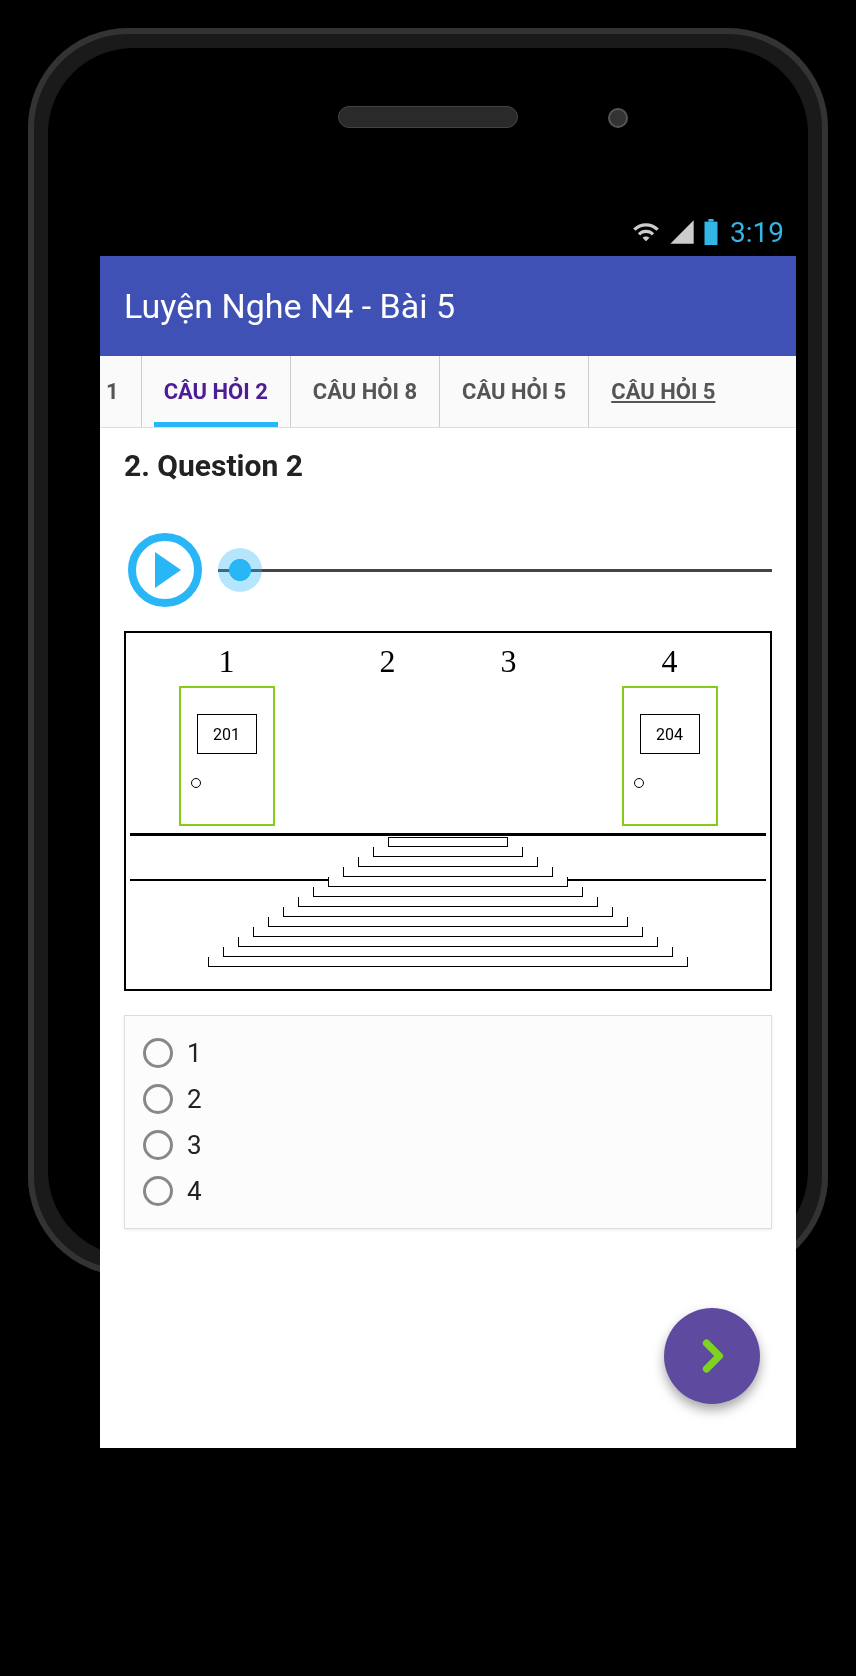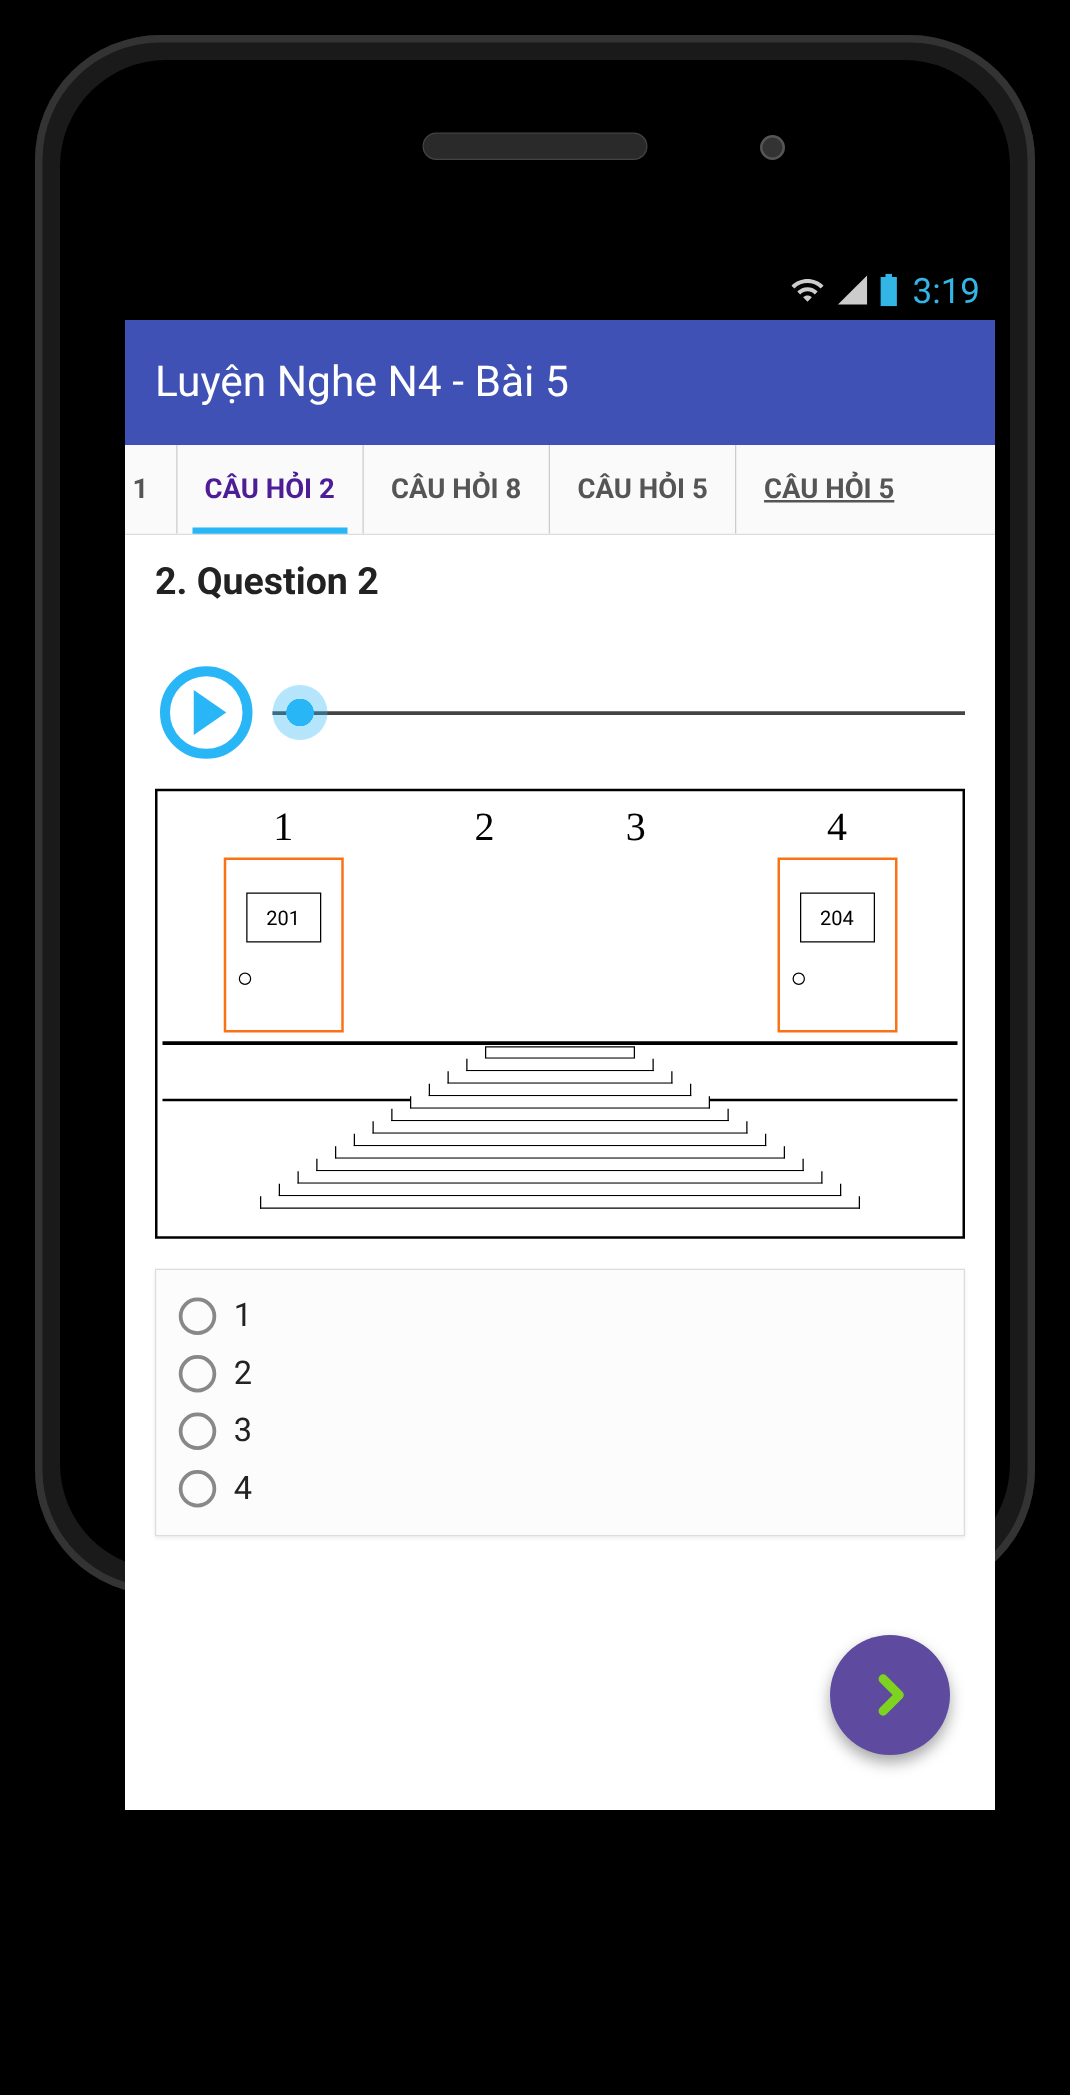--- a/index.html
+++ b/index.html
@@ -76,21 +76,21 @@
     border: 2px solid #000; background: #fff; height: 360px; position: relative;
     margin-bottom: 24px; overflow: hidden;
   }
   .doors-row {
     position: absolute; left: 0; right: 0; top: 10px; height: 190px;
     display: flex; justify-content: space-around; align-items: flex-start;
   }
   .door-col { display: flex; flex-direction: column; align-items: center; }
   .door-num { font-size: 32px; font-family: serif; margin-bottom: 6px; }
   .door {
-    width: 96px; height: 140px; border: 2px solid #f97316; position: relative; background: #fff;
+    width: 96px; height: 140px; border: 2px solid #84cc16; position: relative; background: #fff;
   }
   .door-plate {
     position: absolute; top: 26px; left: 16px; right: 16px; height: 40px;
     border: 1.5px solid #000; display: flex; align-items: center; justify-content: center;
     font-size: 16px;
   }
   .door-knob {
     position: absolute; left: 10px; bottom: 36px; width: 10px; height: 10px;
     border: 1.5px solid #000; border-radius: 50%;
   }

